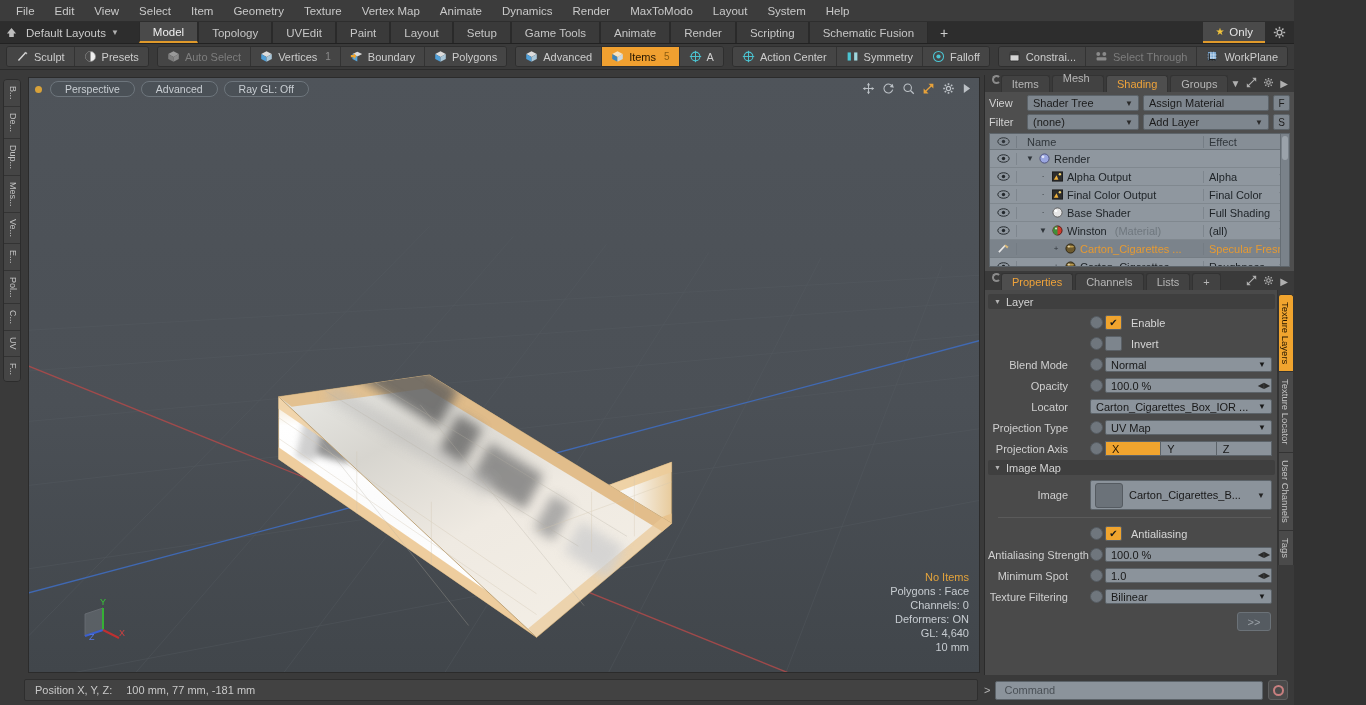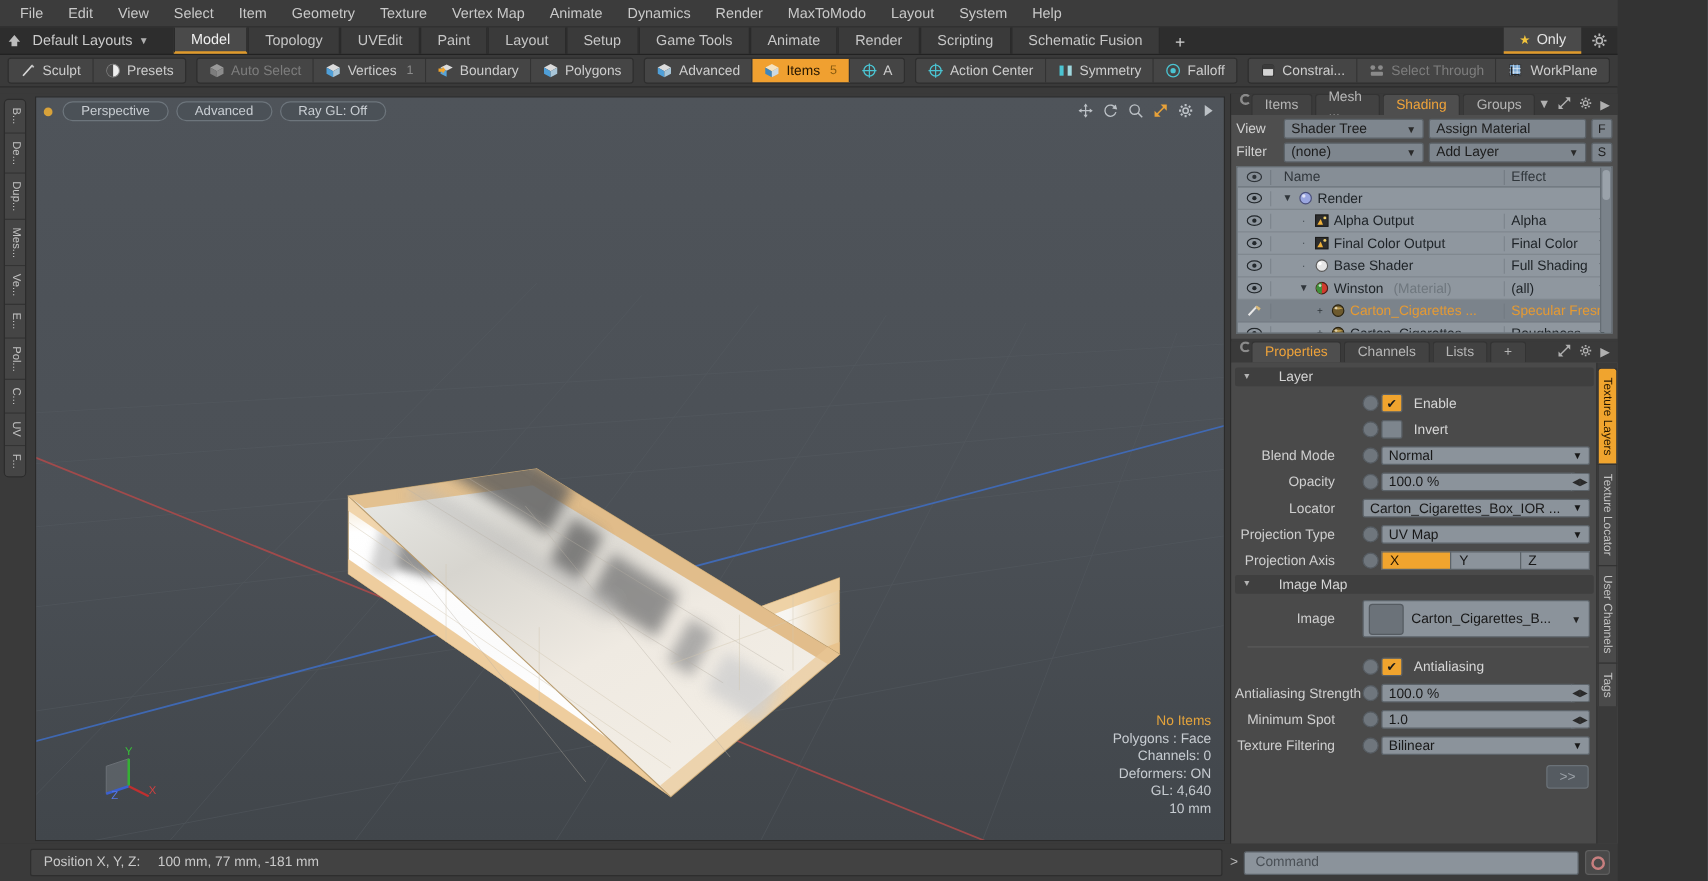--- a/index.html
+++ b/index.html
@@ -192,21 +192,21 @@
   }
   .scrollv .knob { position:absolute; top:2px; left:1px; right:1px; height:24px;
     background:#9aa2aa; border-radius:3px; }
 
   
   .propwrap { flex:1; display:flex; flex-direction:column; margin-top:2px; }
   .propbody { flex:1; background:#4a4a4a; position:relative; overflow:hidden;
     display:flex; }
   .propcol { flex:1; padding:2px 2px 2px 3px; overflow:hidden; }
   .section {
-    background:#3f3f3f; height:15px; display:flex; align-items:center; gap:22px;
+    background:#3f3f3f; height:15px; display:flex; align-items:center; gap:5px;
     padding-left:6px; font-size:11px; color:#d4d4d4; border-radius:2px; margin:2px 0 4px 0;
   }
   .section .tri { font-size:7px; color:#b4b4b4; }
   .prow { display:flex; align-items:center; height:19px; margin-bottom:2px; }
   .plab { width:102px; text-align:right; padding-right:22px; font-size:11px; color:#cfcfcf;
     white-space:nowrap; overflow:hidden; }
   .bub { width:13px; height:13px; border-radius:50%; background:#6f767d;
     border:1px solid #565c62; flex:none; margin-right:2px; }
   .chkbox {
     width:17px; height:15px; background:#f0a42e; border:1px solid #5a6066; border-radius:2px;

